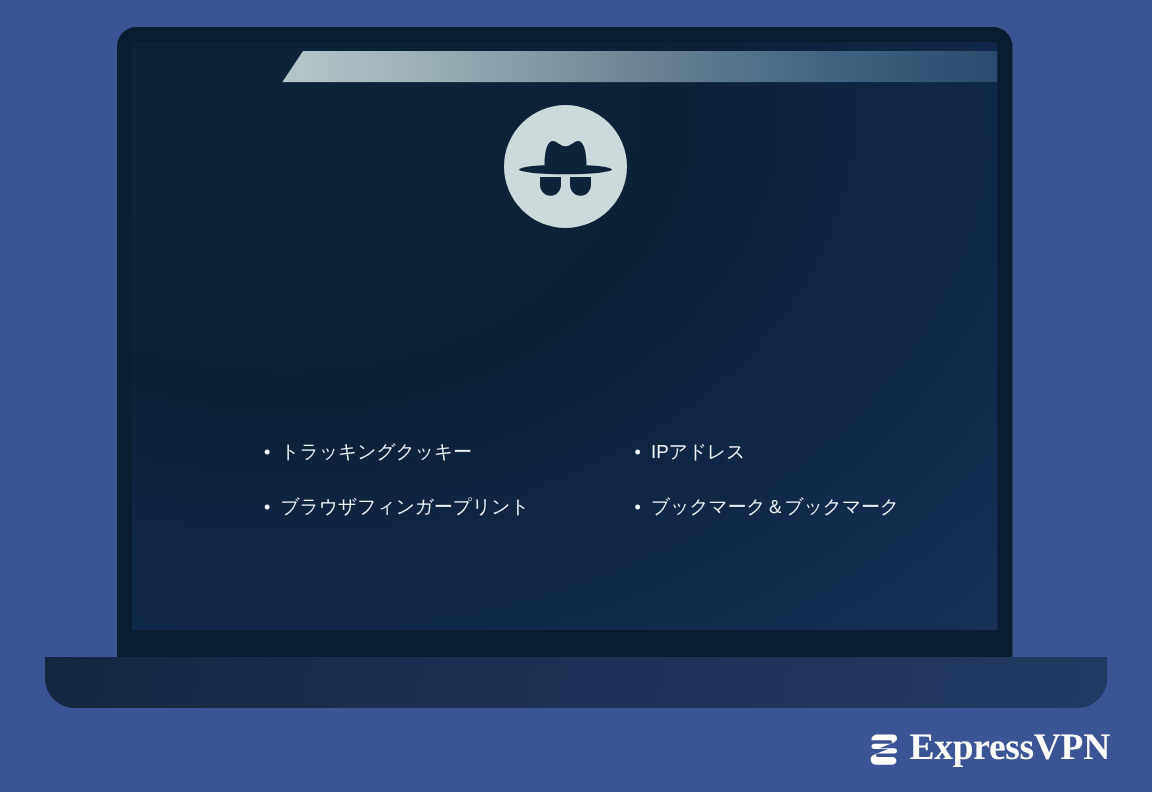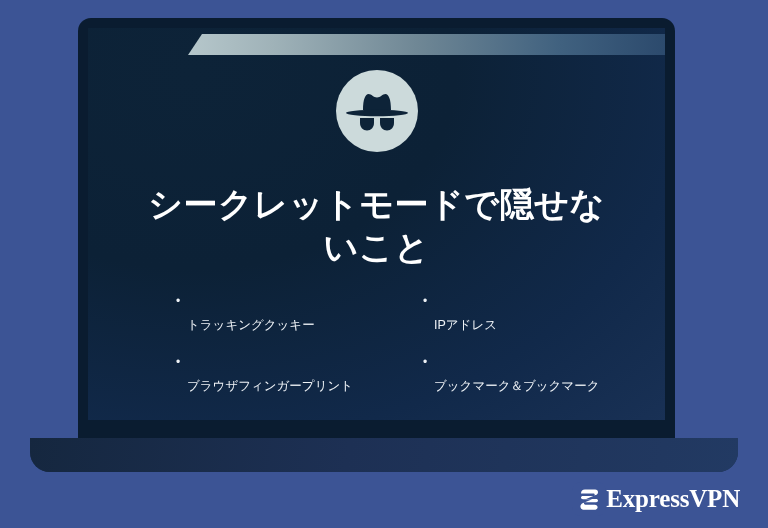--- a/index.html
+++ b/index.html
@@ -121,21 +121,20 @@
   }
   .bullet-dot {
     flex: 0 0 auto;
     width: 11px;
     font-size: 12px;
     line-height: 1.55;
     color: #eef2f6;
   }
   .bullet-text {
     flex: 1 1 auto;
-    margin-top: 24px;
   }
 
   
   #brand {
     position: absolute;
     right: 28px;
     bottom: 12px;
     display: flex;
     align-items: center;
   }
@@ -165,21 +164,20 @@
     <div id="incognito-icon">
       <svg viewBox="0 0 82 82" width="82" height="82" aria-hidden="true">
         <circle cx="41" cy="41" r="41" fill="#ccdadb"></circle>
         <path d="M27 40 C27 29 29.5 24 32.5 24 C35.5 24 37.5 27.5 41 27.5 C44.5 27.5 46.5 24 49.5 24 C52.5 24 55 29 55 40 Z" fill="#0d2338"></path>
         <ellipse cx="41" cy="43" rx="31" ry="3.2" fill="#0d2338"></ellipse>
         <path d="M24 48 H38 V53 C38 57.4 34.9 60.5 31 60.5 C27.1 60.5 24 57.4 24 53 Z" fill="#0d2338"></path>
         <path d="M44 48 H58 V53 C58 57.4 54.9 60.5 51 60.5 C47.1 60.5 44 57.4 44 53 Z" fill="#0d2338"></path>
       </svg>
     </div>
 
-    <div id="slide-title">シークレットモードで隠せないこと</div>
 
     <div id="bullet-columns">
 
       <div class="bullet-column">
         <div class="bullet-item">
           <span class="bullet-dot">•</span>
           <span class="bullet-text">トラッキングクッキー</span>
         </div>
         <div class="bullet-item">
           <span class="bullet-dot">•</span>

